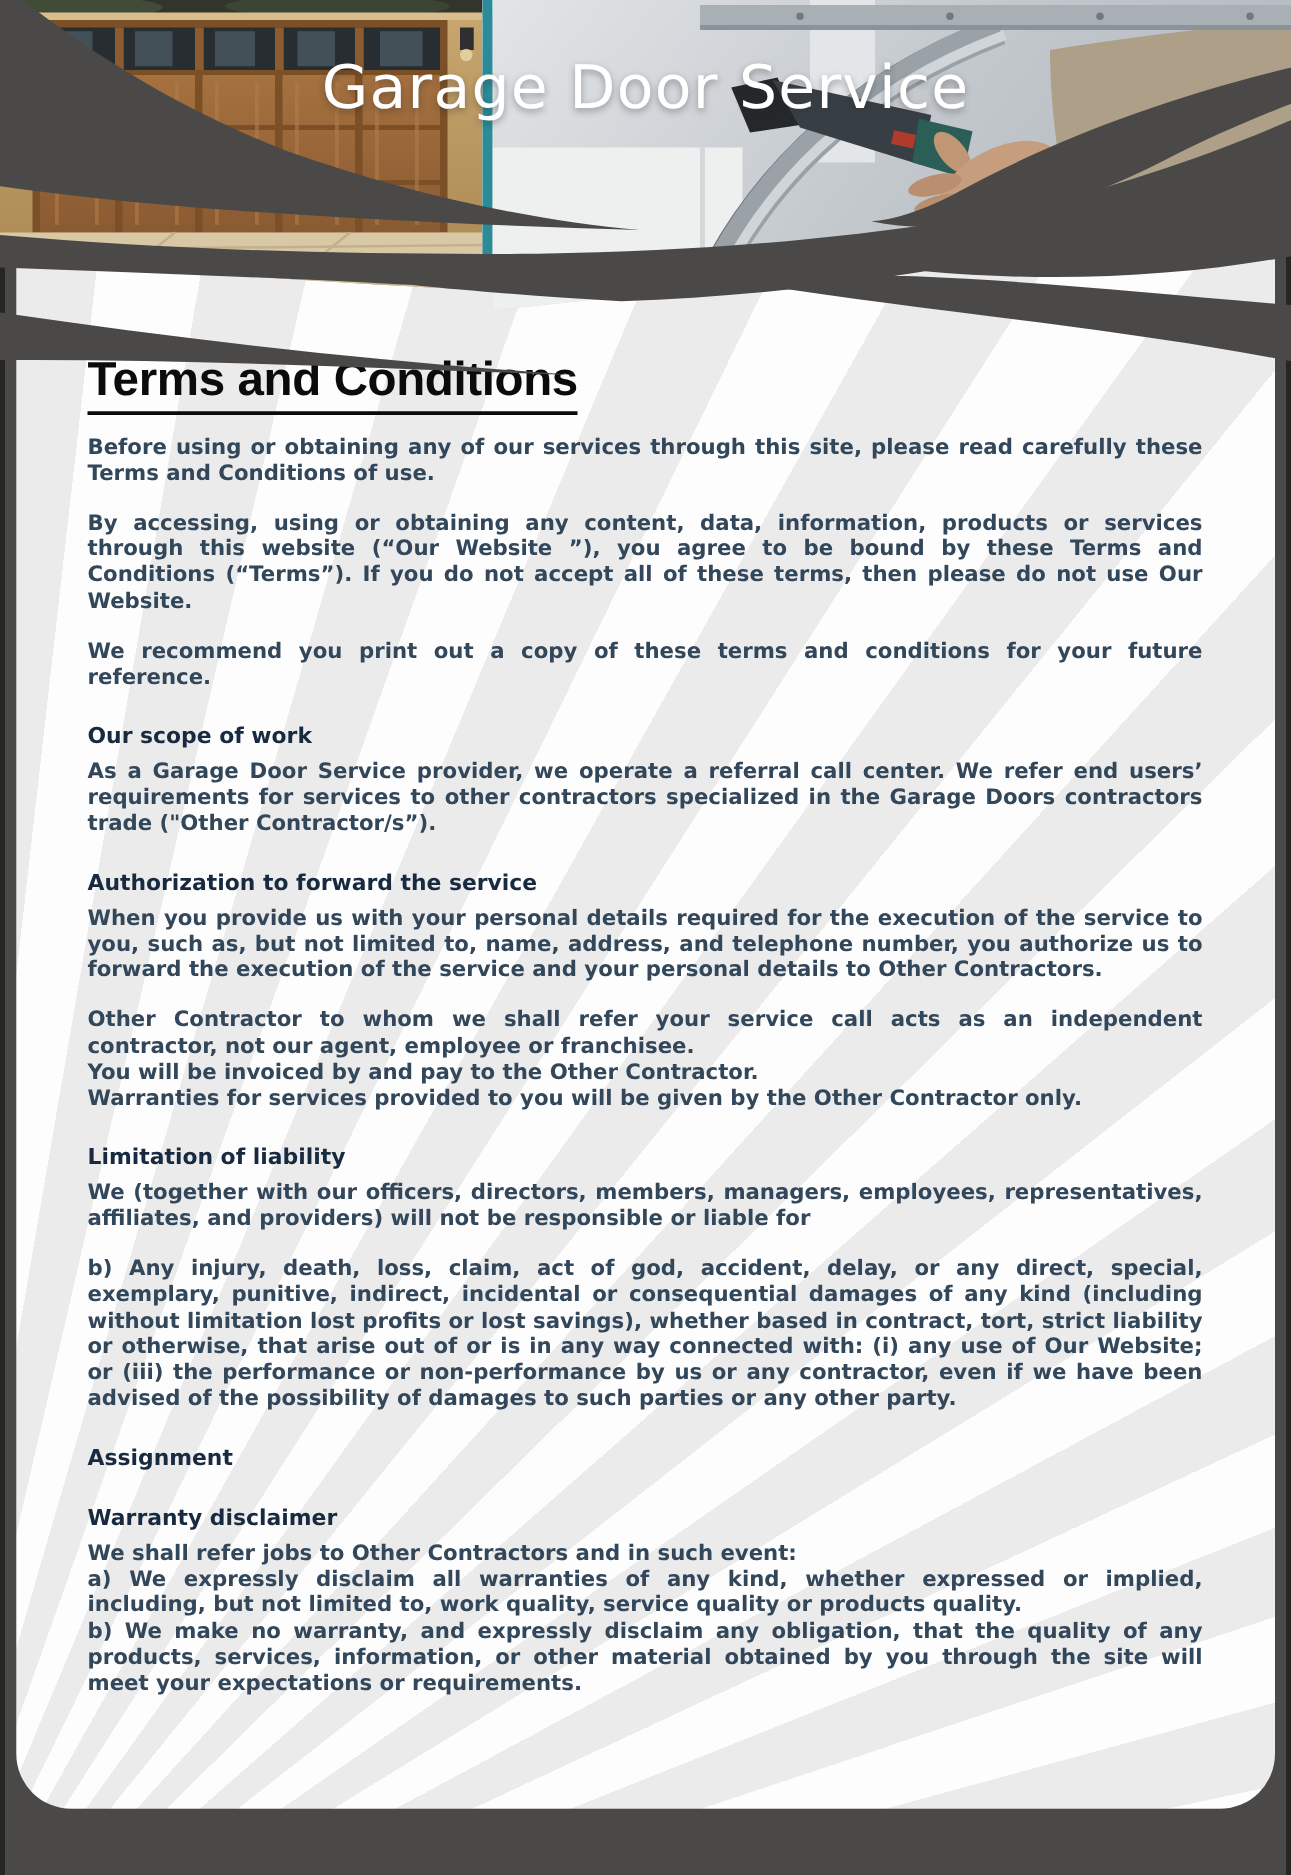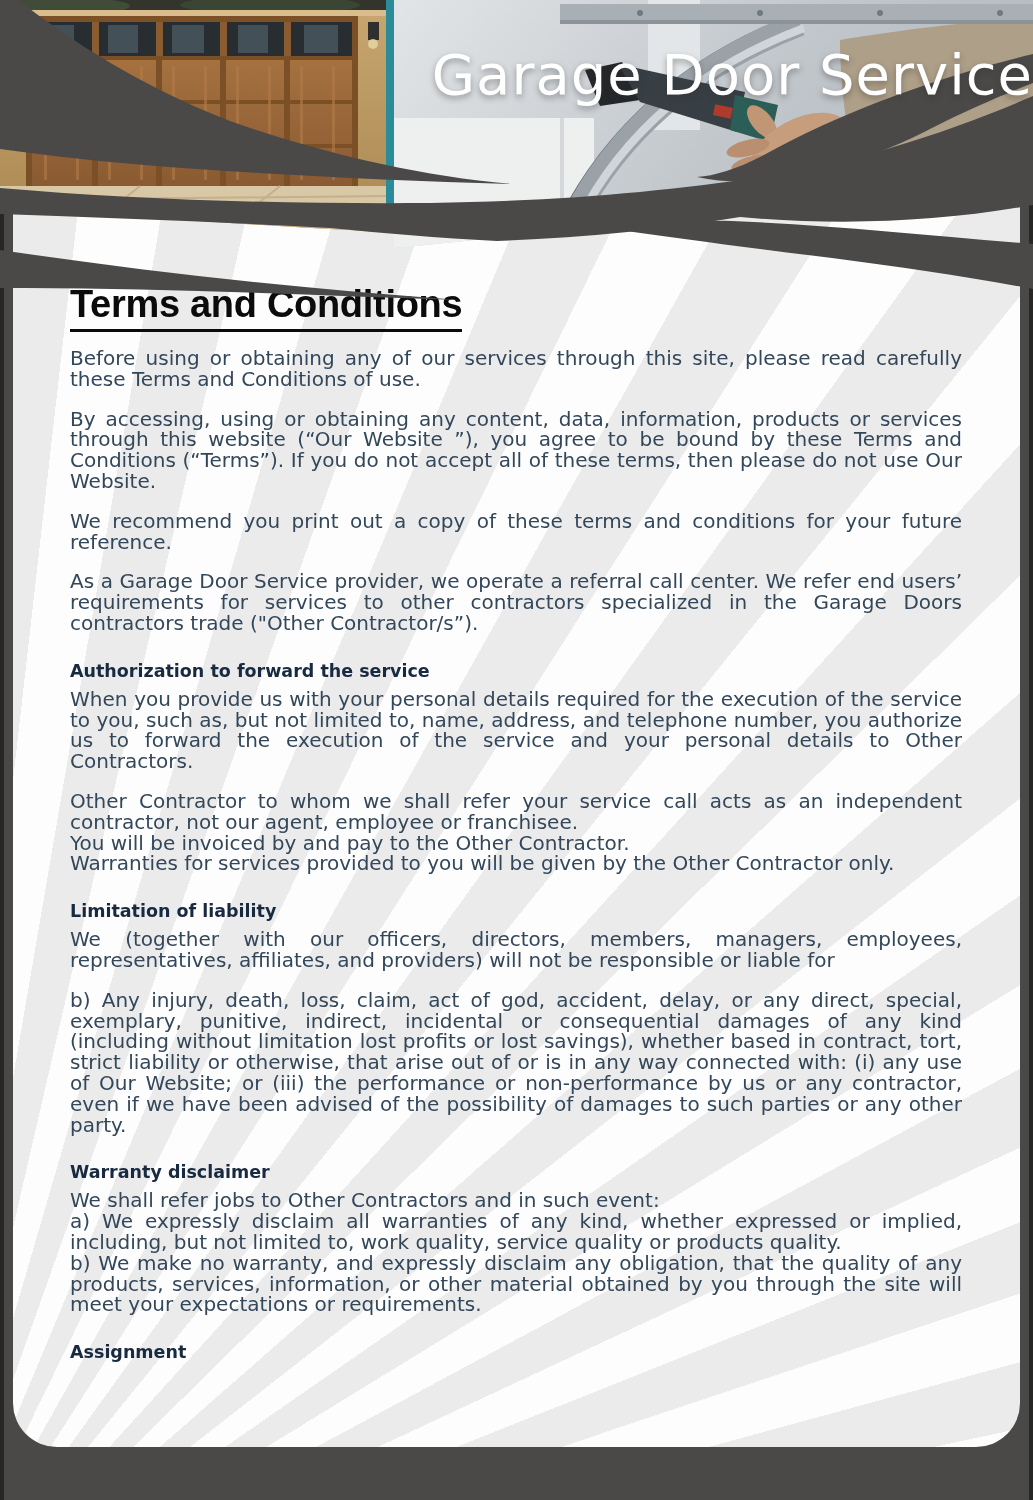--- a/index.html
+++ b/index.html
@@ -6,71 +6,72 @@
   .page{position:relative;width:1033px;height:1500px;margin:0 auto;overflow:hidden;
         background:linear-gradient(90deg,#262625 0 4px,#4a4948 4px calc(100% - 4px),#262625 calc(100% - 4px) 100%);
         font-family:"DejaVu Sans",sans-serif;}
   
   .card{position:absolute;left:13px;top:0;width:1007px;height:1447px;
         border-radius:0 0 44px 44px;overflow:hidden;
         background-color:#fdfdfd;
         background-image:repeating-conic-gradient(at -10% 115%, #fdfdfd 0deg 3.25deg, #ebebeb 3.25deg 6.5deg);}
   
   .header{position:absolute;left:0;top:0;width:1033px;height:365px;z-index:3;pointer-events:none;}
-  .brand{position:absolute;left:0;top:42px;width:100%;z-index:4;text-align:right;
-         font-family:"DejaVu Sans",sans-serif;font-size:56px;font-weight:normal;color:#ffffff;
+  .brand{position:absolute;left:0;top:42px;width:100%;z-index:4;text-align:center;
+         font-family:"DejaVu Sans",sans-serif;font-size:48px;font-weight:normal;color:#ffffff;
          text-shadow:0 3px 6px rgba(45,45,45,.4);letter-spacing:1px;}
   
   .content{position:relative;z-index:2;padding:282px 58px 0 57px;color:#33475b;}
   h1.doc-title{margin:0 0 22px;font-family:"Liberation Sans",sans-serif;
          font-weight:bold;font-size:38px;color:#0b0b0b;letter-spacing:-0.3px;line-height:1.16;}
   h1.doc-title span{border-bottom:3px solid #0b0b0b;padding-bottom:4px;}
-  .content p{margin:0 0 19px;font-size:20px;line-height:20.8px;text-align:justify;
-         text-justify:inter-word;white-space:pre-line;color:#33475b;}
+  .content p{margin:0 0 19px;font-size:17px;line-height:20.8px;text-align:justify;
+         text-justify:inter-word;white-space:pre-line;color:#33475b;font-weight:bold;}
   .content h2{margin:26px 0 7px;font-size:17.5px;line-height:22px;font-weight:bold;color:#182a40;}
 </style>
 </head>
 <body>
 
 <div class="page">
 
   <div class="card">
     <div class="content">
       <h1 class="doc-title"><span>Terms and Conditions</span></h1>
       <div id="intro">
           <p>Before using or obtaining any of our services through this site, please read carefully these Terms and Conditions of use.</p>
           <p>By accessing, using or obtaining any content, data, information, products or services through this website (“Our Website ”), you agree to be bound by these Terms and Conditions (“Terms”). If you do not accept all of these terms, then please do not use Our Website.</p>
           <p>We recommend you print out a copy of these terms and conditions for your future reference.</p>
         </div>
       <div id="sections">
           <section>
+            <h2>Our scope of work</h2>
             <p>As a Garage Door Service provider, we operate a referral call center. We refer end users’ requirements for services to other contractors specialized in the Garage Doors contractors trade ("Other Contractor/s”).</p>
           </section>
           <section>
             <h2>Authorization to forward the service</h2>
             <p>When you provide us with your personal details required for the execution of the service to you, such as, but not limited to, name, address, and telephone number, you authorize us to forward the execution of the service and your personal details to Other Contractors.</p>
           </section>
           <section>
             <p>Other Contractor to whom we shall refer your service call acts as an independent contractor, not our agent, employee or franchisee.
 You will be invoiced by and pay to the Other Contractor.
 Warranties for services provided to you will be given by the Other Contractor only.</p>
           </section>
           <section>
             <h2>Limitation of liability</h2>
             <p>We (together with our officers, directors, members, managers, employees, representatives, affiliates, and providers) will not be responsible or liable for</p>
             <p>b) Any injury, death, loss, claim, act of god, accident, delay, or any direct, special, exemplary, punitive, indirect, incidental or consequential damages of any kind (including without limitation lost profits or lost savings), whether based in contract, tort, strict liability or otherwise, that arise out of or is in any way connected with: (i) any use of Our Website; or (iii) the performance or non-performance by us or any contractor, even if we have been advised of the possibility of damages to such parties or any other party.</p>
           </section>
           <section>
+            <h2>Assignment</h2>
+          </section>
+          <section>
             <h2>Warranty disclaimer</h2>
             <p>We shall refer jobs to Other Contractors and in such event:
 a) We expressly disclaim all warranties of any kind, whether expressed or implied, including, but not limited to, work quality, service quality or products quality.
 b) We make no warranty, and expressly disclaim any obligation, that the quality of any products, services, information, or other material obtained by you through the site will meet your expectations or requirements.</p>
-          </section>
-          <section>
-            <h2>Assignment</h2>
           </section>
         </div>
     </div>
   </div>
 
   <svg class="header" viewBox="0 0 1033 365" width="1033" height="365">
     <defs>
       <linearGradient id="wallL" x1="0" y1="0" x2="0" y2="1">
         <stop offset="0" stop-color="#c9a771"></stop>
           <stop offset="1" stop-color="#a8854e"></stop>

